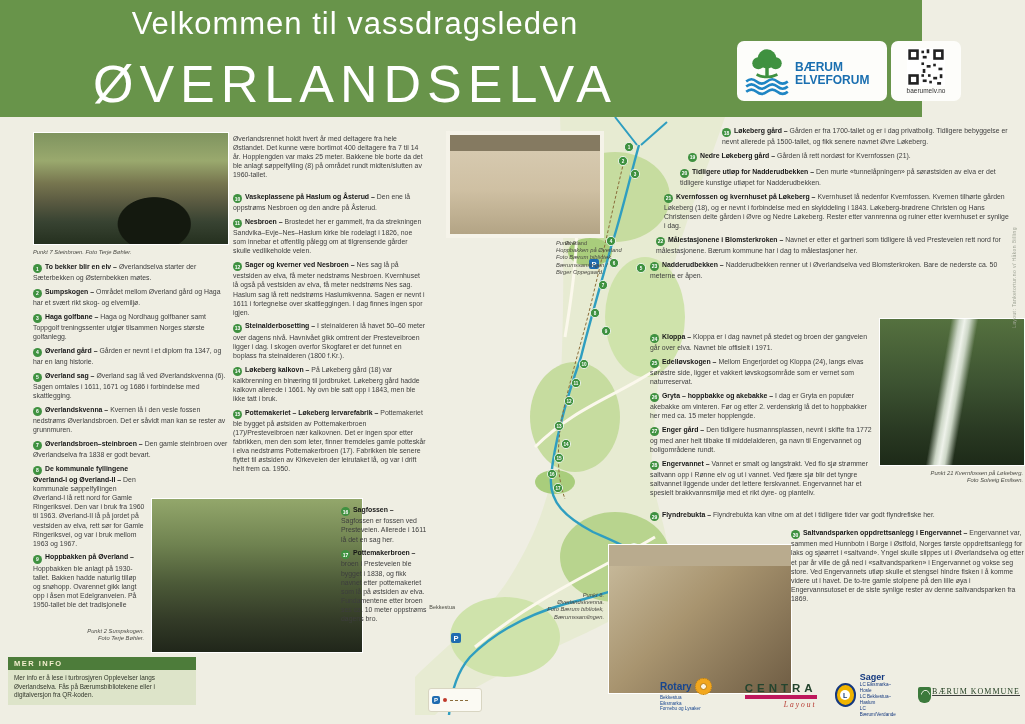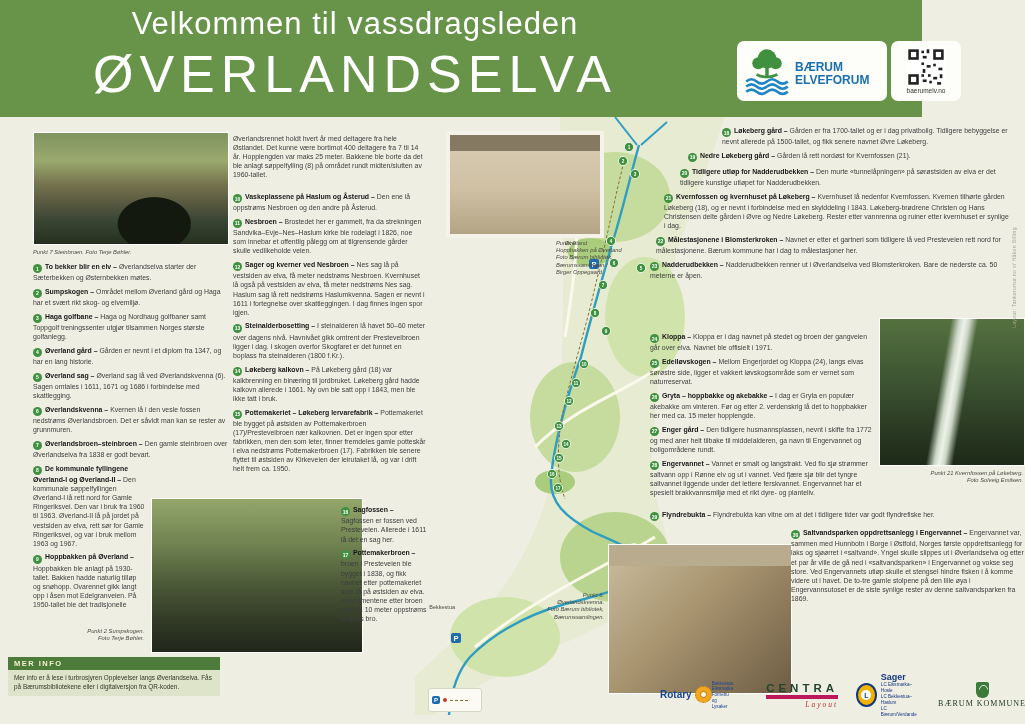--- a/index.html
+++ b/index.html
@@ -2,21 +2,21 @@
 <html><head>
 <meta charset="utf-8">
 <style>
   html,body{margin:0;padding:0;background:#888;}
   .stage{position:relative;width:1025px;height:724px;background:#efeee3;overflow:hidden;
          font-family:"Liberation Sans",sans-serif;color:#3d3d3d;}
   
   .header{position:absolute;left:0;top:0;width:922px;height:117px;background:#68944a;}
   .titles{position:absolute;left:60px;top:6px;width:590px;text-align:center;color:#fff;}
   .subtitle{font-size:31px;font-weight:400;letter-spacing:1px;}
-  .maintitle{font-size:52px;font-weight:400;letter-spacing:6px;margin-top:2px;}
+  .maintitle{font-size:52px;font-weight:400;letter-spacing:6px;margin-top:12px;}
   .logo-panel{position:absolute;left:737px;top:41px;width:150px;height:60px;background:#fdfdfa;
               border-radius:7px;display:flex;align-items:center;padding:2px 4px;box-sizing:border-box;}
   .logo-text{color:#1a6fb0;font-weight:bold;font-size:12px;line-height:1.05;margin-left:2px;margin-top:6px;}
   .qr-panel{position:absolute;left:891px;top:41px;width:70px;height:60px;background:#fdfdfa;
             border-radius:7px;display:flex;flex-direction:column;align-items:center;justify-content:center;}
   .qr-label{font-size:6.5px;color:#333;margin-top:1px;}
   
   .photo{position:absolute;border:1px solid #fff;box-sizing:border-box;}
   .ph-bridge{left:33px;top:132px;width:196px;height:113px;
     background:radial-gradient(ellipse 60px 44px at 62% 82%, #14190f 0 60%, transparent 62%),
@@ -40,47 +40,47 @@
   .col{position:absolute;}
   .intro{font-size:6.9px;line-height:1.32;}
   .item{margin:0 0 4.5px 0;font-size:6.9px;line-height:1.32;}
   .circ{display:inline-flex;min-width:9px;height:9px;border-radius:50%;background:#3f9140;color:#fff;
         font-size:5px;font-weight:bold;align-items:center;justify-content:center;margin-right:3px;
         vertical-align:-1.5px;padding:0 0.5px;box-sizing:border-box;}
   .ttl{font-weight:bold;color:#161616;margin-right:2px;}
   .pl72{padding-left:72px;} .pl38{padding-left:38px;} .pl30{padding-left:30px;}
   .pl14{padding-left:14px;} .pl6{padding-left:6px;}
   
-  .merinfo{position:absolute;left:8px;top:657px;width:212px;}
+  .merinfo{position:absolute;left:8px;top:657px;width:188px;}
   .merinfo-head{background:#4d7c3a;color:#f3eecd;font-size:7.5px;font-weight:bold;letter-spacing:1.5px;
                 padding:2px 6px;text-transform:uppercase;}
   .merinfo-body{background:#dde4c9;color:#33382c;font-size:6.4px;line-height:1.35;padding:4px 6px 5px 6px;}
   
   .map-wrap{position:absolute;left:415px;top:117px;width:470px;height:598px;}
   
   .footer{position:absolute;left:660px;top:672px;width:360px;height:46px;display:flex;align-items:center;gap:18px;}
-  .rotary{display:flex;flex-direction:row;}
+  .rotary{display:flex;flex-direction:column;}
   .rotary-row{display:flex;align-items:center;gap:3px;}
   .rotary-name{color:#17458f;font-weight:bold;font-size:10px;}
   .wheel{width:15px;height:15px;border-radius:50%;background:#f2a71e;border:1.5px dotted #b97c10;
          display:flex;align-items:center;justify-content:center;}
   .wheel-hub{width:5px;height:5px;border-radius:50%;background:#fdf6e3;border:1px solid #b97c10;}
   .rotary-sub{color:#17458f;font-size:4.6px;line-height:1.25;white-space:pre-line;}
   .centra{display:flex;flex-direction:column;align-items:flex-end;}
   .centra-name{color:#24442e;font-weight:bold;font-size:11.5px;letter-spacing:4px;border-bottom:4px solid #be185d;padding-bottom:1px;margin-left:15px;}
   .centra-sub{color:#b5342c;font-size:7.5px;font-style:italic;font-family:"Liberation Serif",serif;margin-top:1px;letter-spacing:2px;}
   .lions{display:flex;gap:4px;align-items:center;}
   .lions-emblem{width:20px;height:20px;border-radius:50%;background:#f0b400;border:2px solid #14387f;
                 display:flex;align-items:center;justify-content:center;}
   .lions-emblem-inner{width:10px;height:10px;border-radius:50%;background:#fff;color:#14387f;font-size:7px;
                 font-weight:bold;display:flex;align-items:center;justify-content:center;}
   .lions-col{display:flex;flex-direction:column;}
   .lions-name{color:#14387f;font-weight:bold;font-size:9px;}
   .lions-sub{color:#14387f;font-size:4.6px;line-height:1.3;white-space:pre-line;}
-  .kommune{display:flex;flex-direction:column;align-items:center;gap:1px;}
+  .kommune{display:flex;flex-direction:row;gap:1px;text-decoration:underline;}
   .shield{width:13px;height:16px;background:#3c7a3c;border-radius:2px 2px 6px 6px;position:relative;}
   .shield:after{content:"";position:absolute;left:3px;top:3px;width:7px;height:7px;border-radius:50%;
                 border:1.6px solid #eef3e6;border-bottom-color:transparent;border-right-color:transparent;transform:rotate(45deg);}
   .kommune-name{font-family:"Liberation Serif",serif;font-size:8px;letter-spacing:1px;color:#1d3a1d;white-space:nowrap;}
   .credit{position:absolute;left:1011px;top:128px;height:200px;writing-mode:vertical-rl;transform:rotate(180deg);
           font-size:5px;color:#a0a596;letter-spacing:0.4px;}
   .legend{position:absolute;left:428px;top:688px;width:54px;height:24px;background:#fbfaf3;border-radius:3px;
           border:1px solid #d8d5c2;display:flex;align-items:center;gap:3px;padding:0 3px;box-sizing:border-box;}
   .legend .p-ico{width:8px;height:8px;background:#1f6cb0;border-radius:2px;color:#fff;font-size:6px;font-weight:bold;
           display:flex;align-items:center;justify-content:center;}

